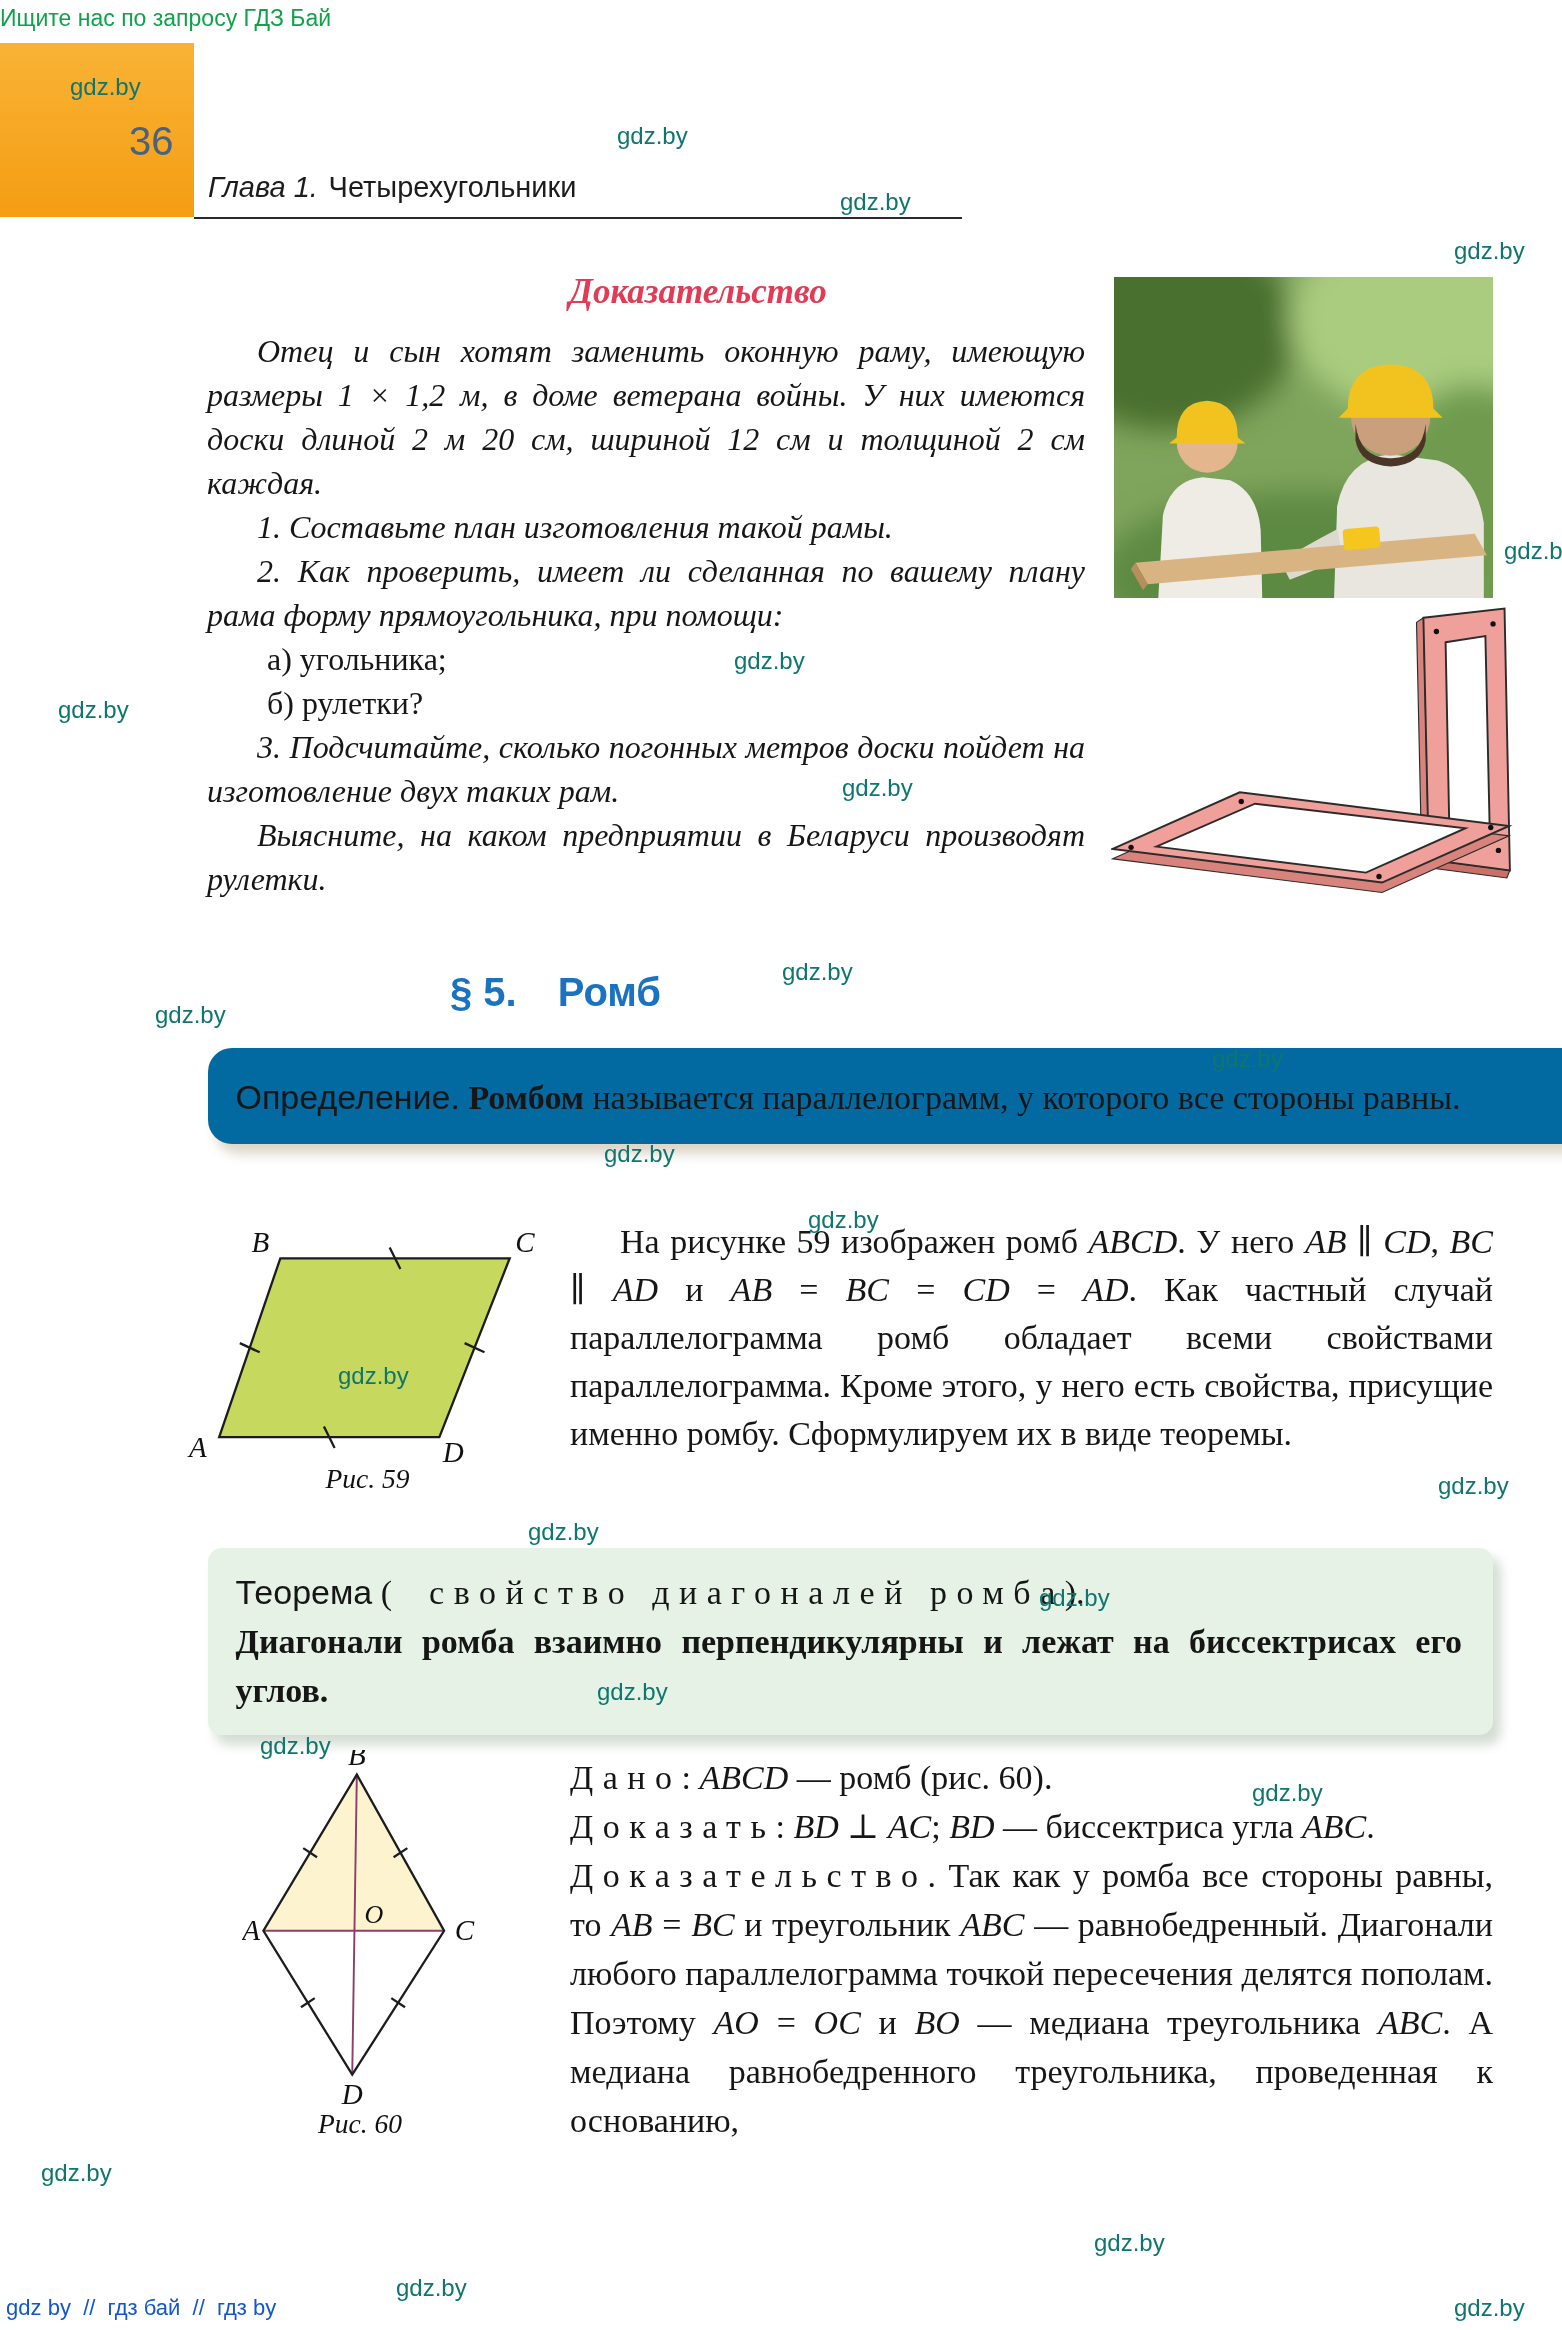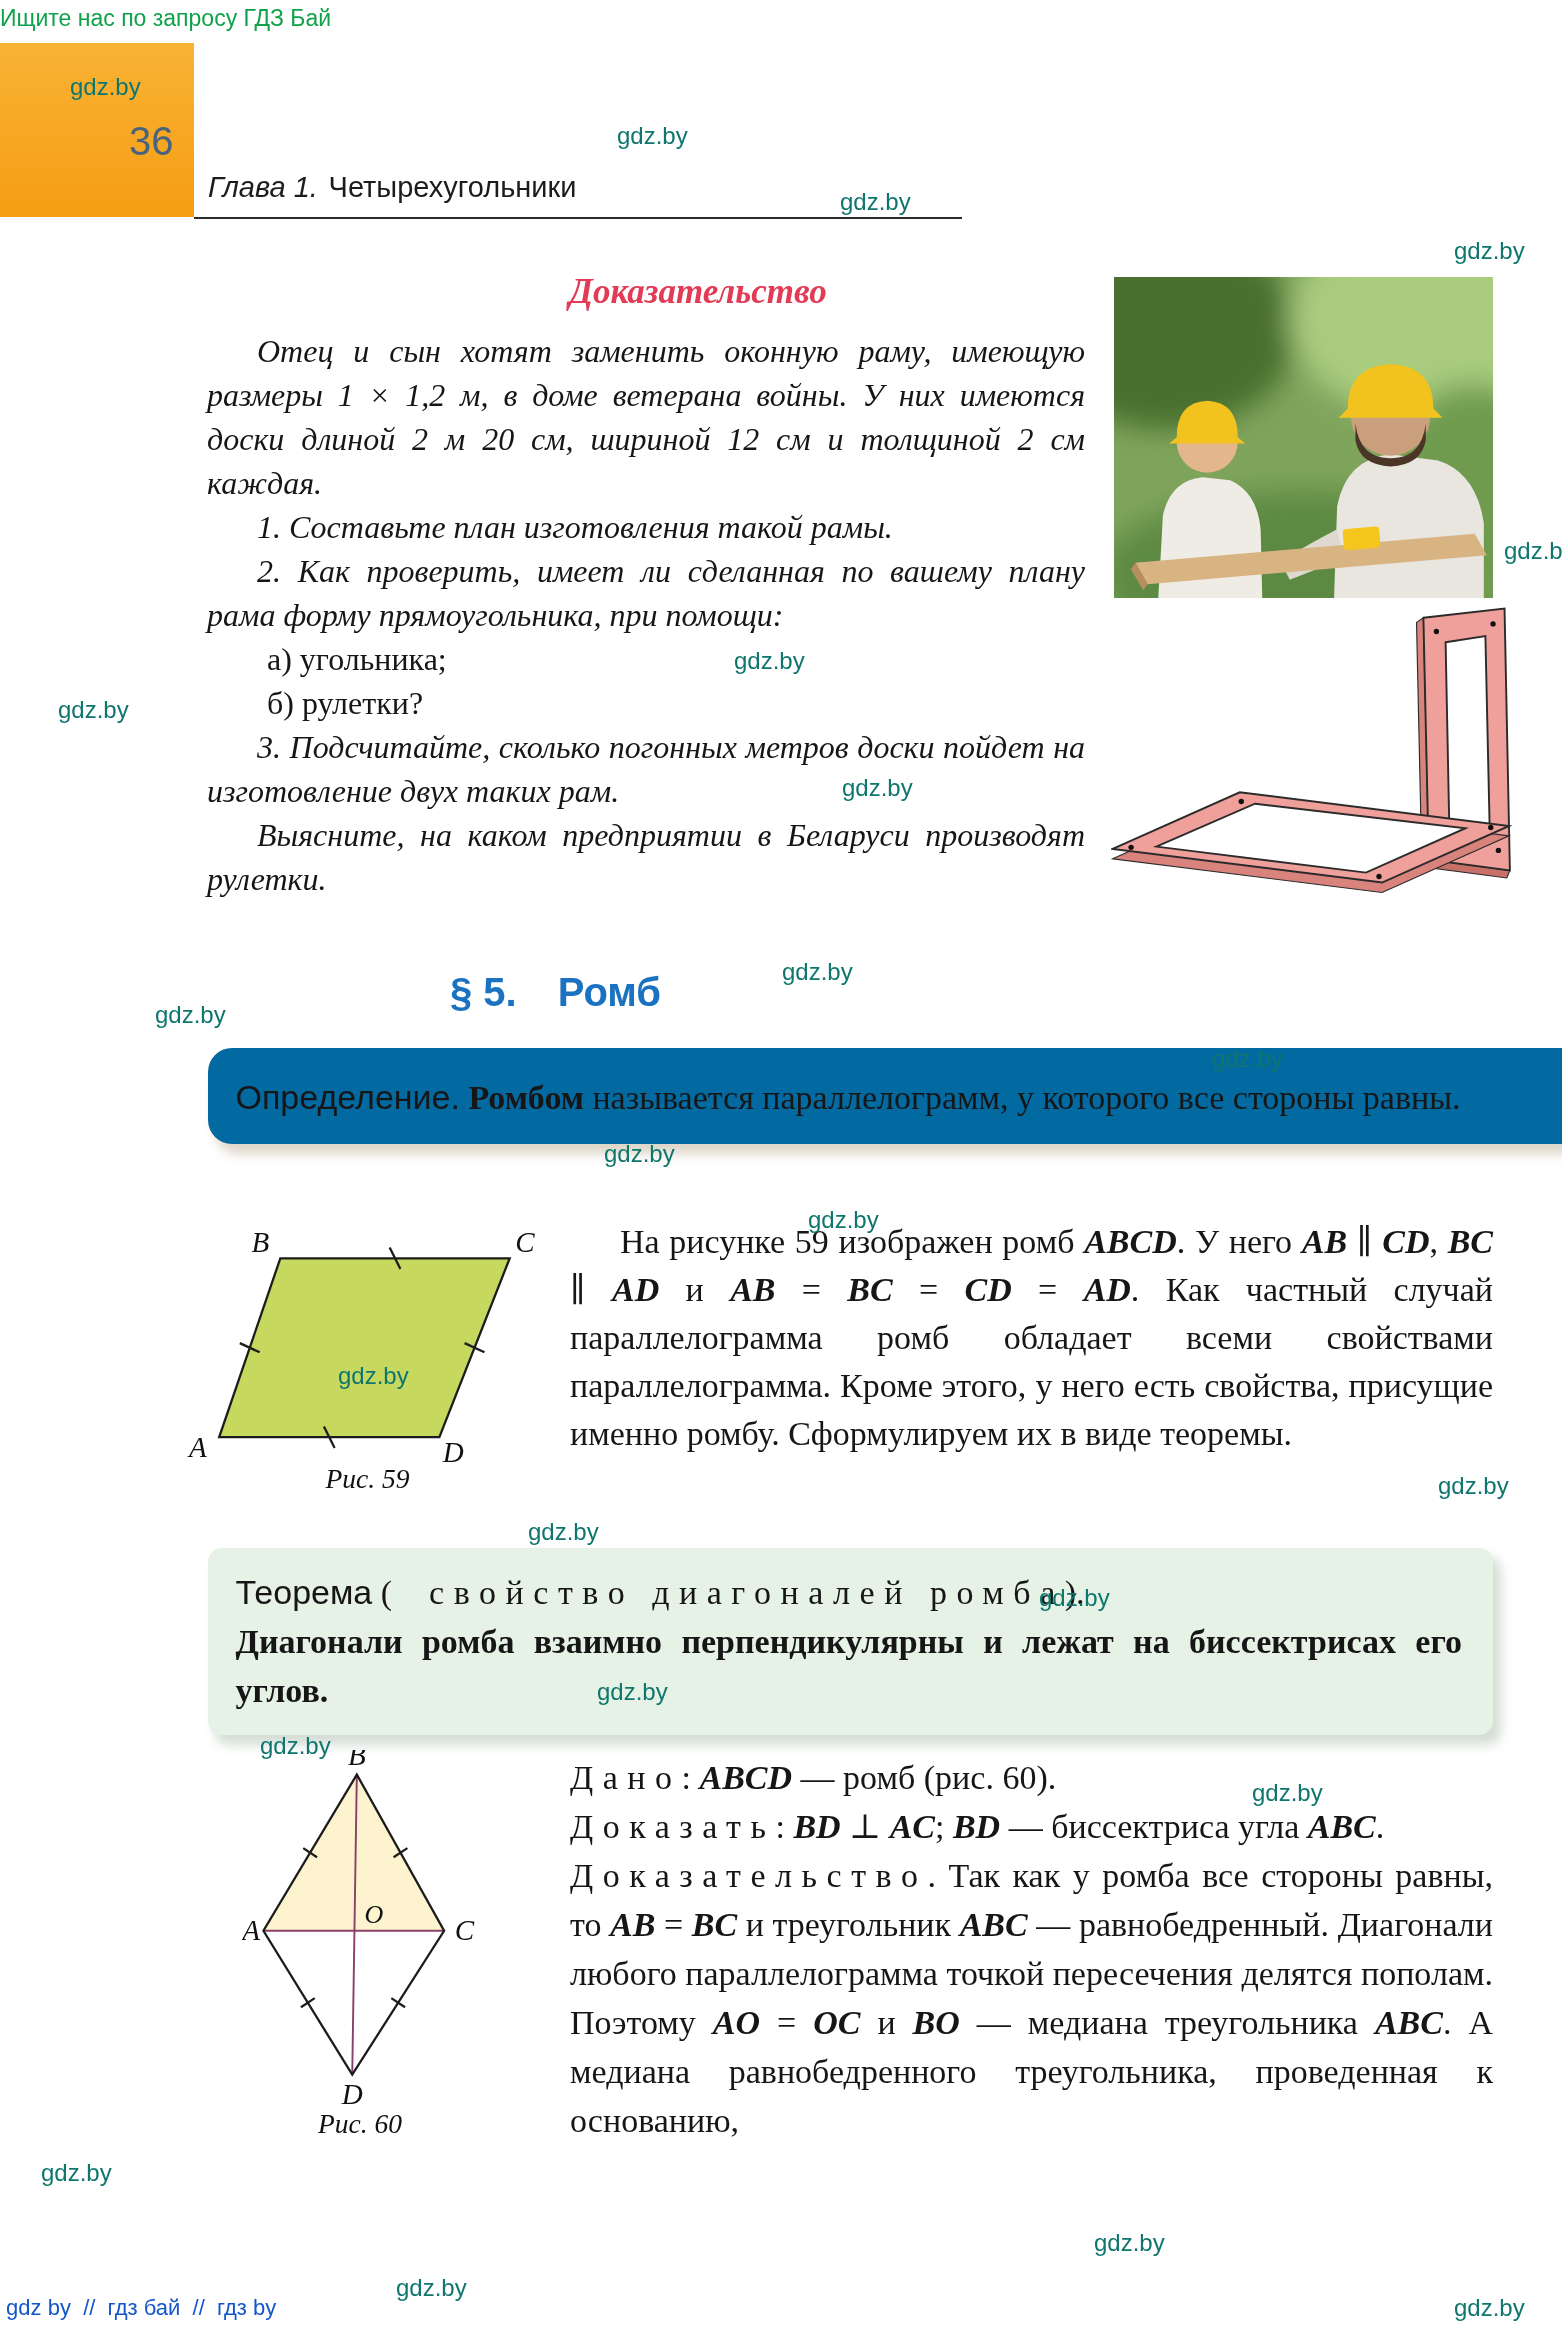--- a/index.html
+++ b/index.html
@@ -52,21 +52,21 @@
   .fig-label { font-family:"Liberation Serif","DejaVu Serif",serif; font-style:italic; font-size:38px; fill:#111; }
   .fig-label-small { font-family:"Liberation Serif","DejaVu Serif",serif; font-style:italic; font-size:34px; fill:#111; }
   
   .para59 { position:absolute; left:570px; top:1218px; width:923px;
     font-size:34px; line-height:48px; text-align:justify; text-indent:50px; }
   .proof { position:absolute; left:570px; top:1753px; width:923px;
     font-size:34px; line-height:49px; }
   .proof p { text-align:justify; }
   
   .rt-n  { }
-  .rt-i  { font-style:italic;font-weight:bold; }
+  .rt-i  { font-style:italic; }
   .rt-b  { font-weight:bold; }
   .rt-sans { font-family:"Liberation Sans","DejaVu Sans",sans-serif; }
   .rt-sp  { letter-spacing:0.28em; }
   .rt-spn { letter-spacing:0.28em;margin-left:37px; }
   
   .footer-links { position:absolute; left:0; top:2295px; width:1563px; text-align:left;
     font-family:"Liberation Sans","DejaVu Sans",sans-serif; font-size:22px; color:#1356cc; }
   .footer-links a { color:#1356cc; text-decoration:none; margin:0 6.1px; cursor:pointer; }
   
   .wm-layer { position:absolute; left:0; top:0; width:100%; height:100%; pointer-events:none; z-index:50; }

